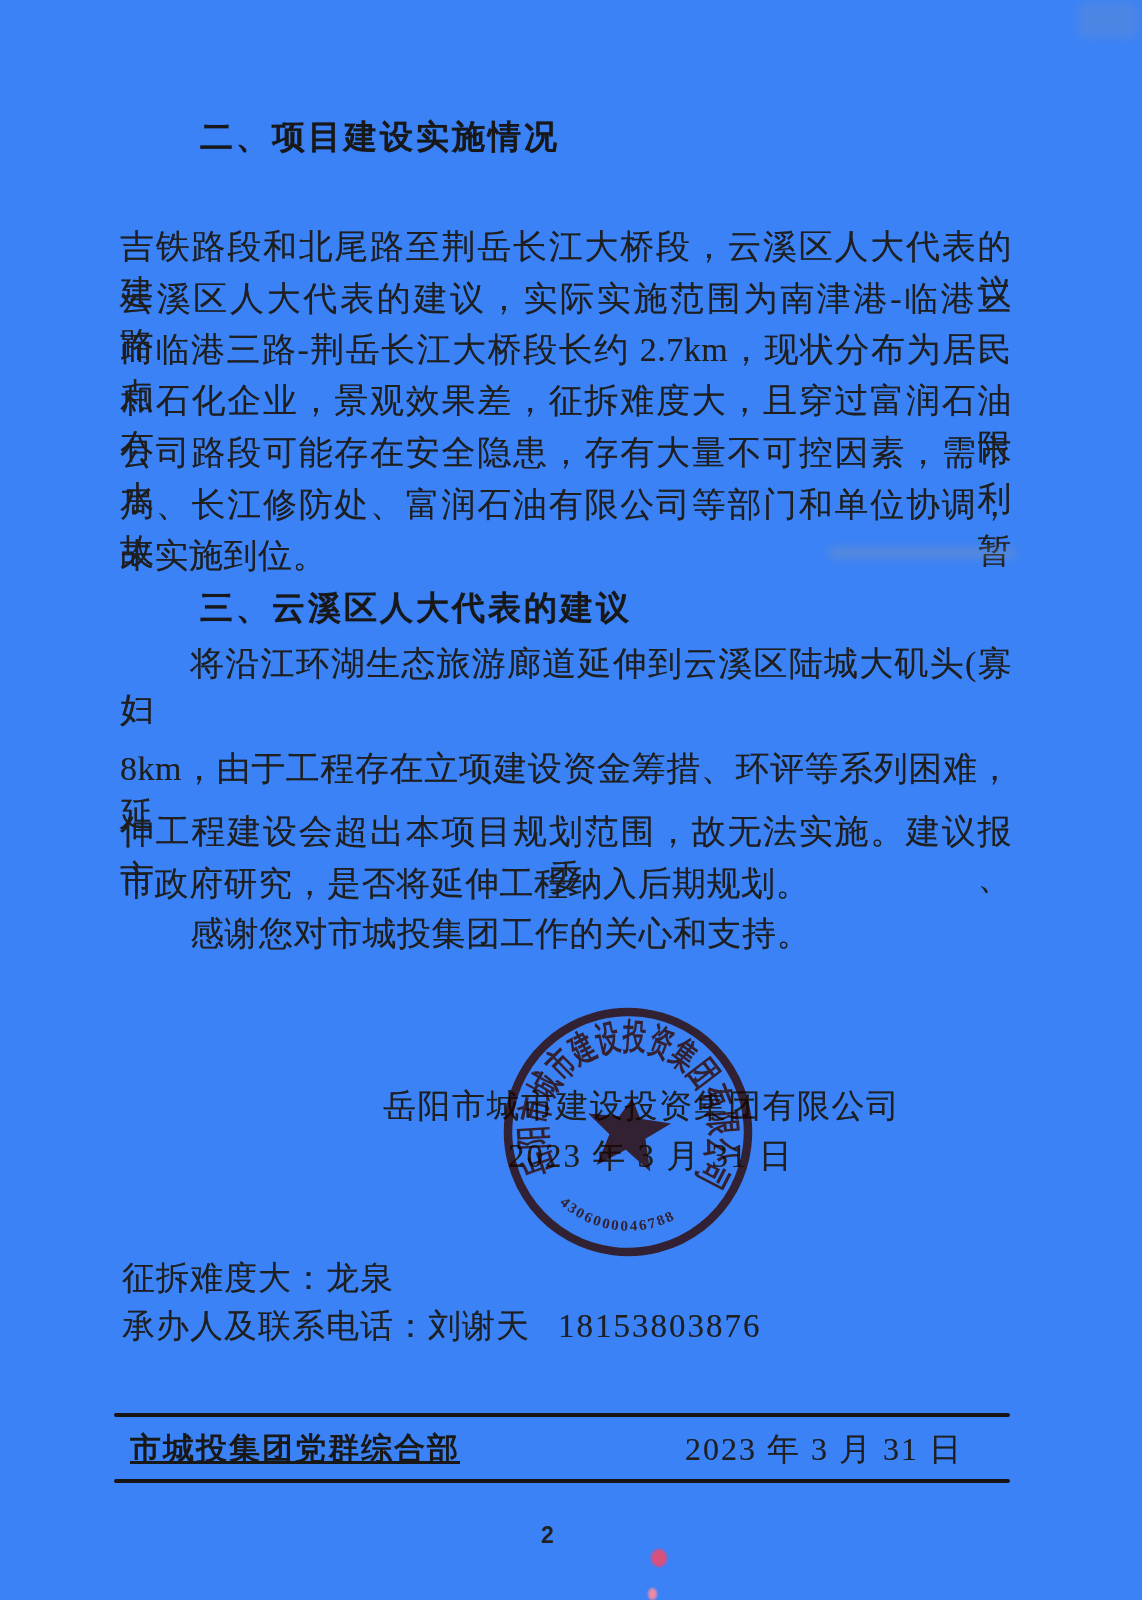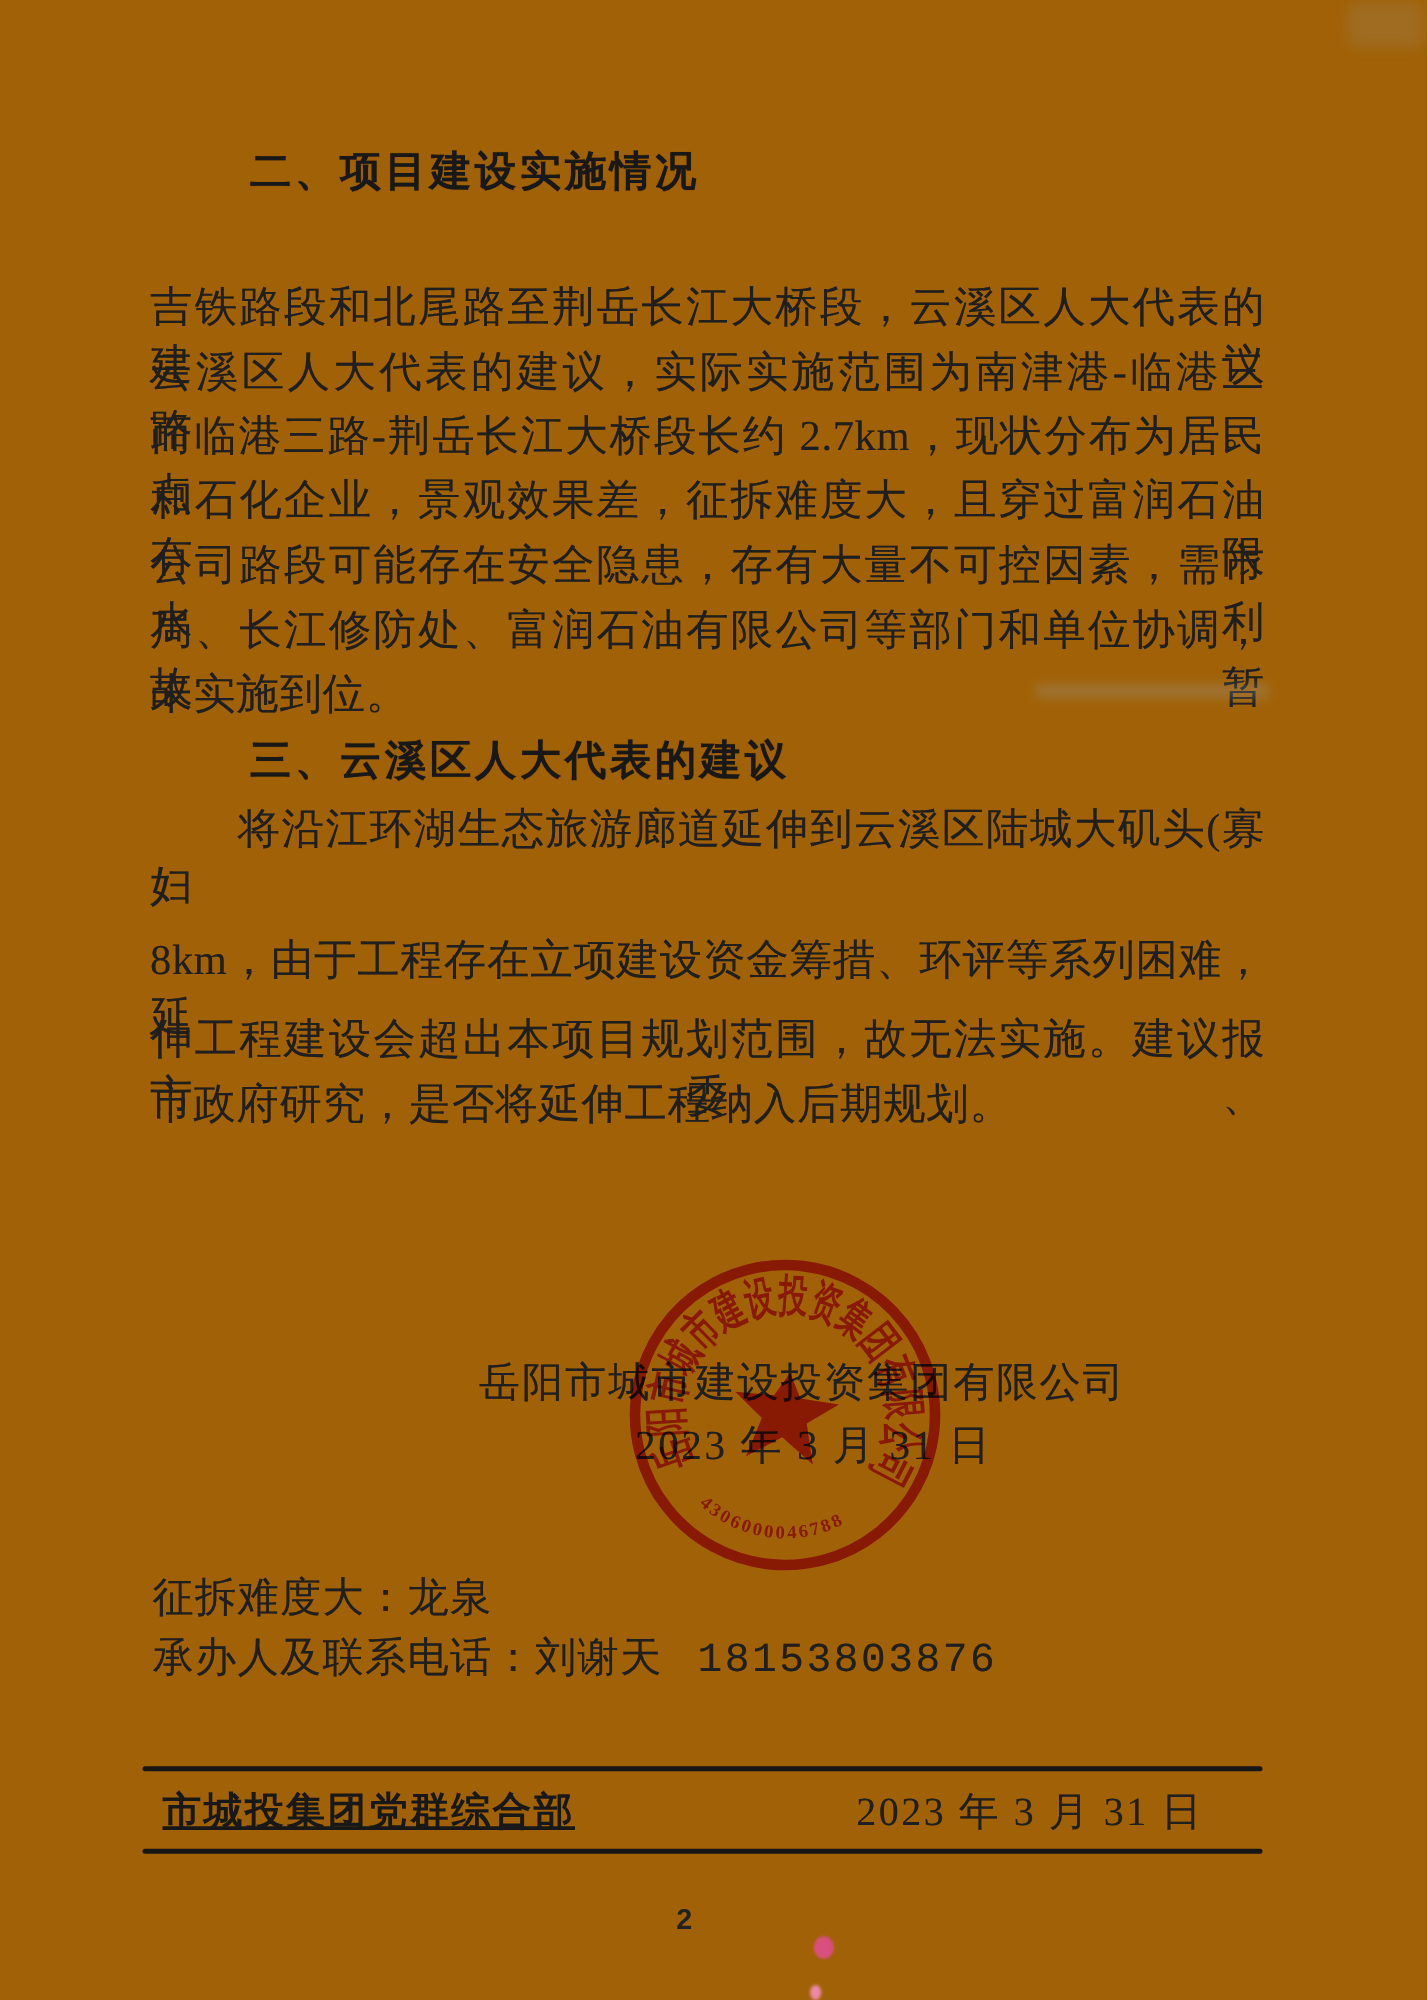--- a/index.html
+++ b/index.html
@@ -1,20 +1,20 @@
 <!DOCTYPE html>
 <html><head>
 <meta charset="utf-8">
 <style>
   html,body { margin:0; padding:0; background:#ffffff; }
   .page {
     position:relative;
     width:1142px; height:1600px;
     margin:0 auto;
-    background:#a16207;
+    background:#3b82f6;
     overflow:hidden;
     font-family:"Liberation Serif","DejaVu Serif",serif;
     color:#1f1f1f;
   }
   
   .heading {
     position:absolute; left:200px;
     margin:0;
     font-family:"Liberation Sans","DejaVu Sans",sans-serif;
     font-weight:bold;
@@ -42,21 +42,21 @@
   .sig-date {
     position:absolute; left:508px; top:1134px;
     font-size:33px; letter-spacing:2px; white-space:nowrap;
     text-shadow:0 0 .5px rgba(0,0,0,.35);
   }
   .contact {
     position:absolute; left:122px;
     font-size:33px; letter-spacing:1px; white-space:nowrap;
     text-shadow:0 0 .5px rgba(0,0,0,.35);
   }
-  .contact .phone { margin-left:28px; letter-spacing:2px;font-family:Liberation Mono, monospace; }
+  .contact .phone { margin-left:28px; letter-spacing:2px; }
   .rule {
     position:absolute; left:114px; width:896px; height:4px;
     background:#161616; border-radius:2px;
   }
   .footer-dept {
     position:absolute; left:130px; top:1428px;
     font-family:"Liberation Sans","DejaVu Sans",sans-serif;
     font-weight:bold; font-size:31px; letter-spacing:2px;
     color:#181818; white-space:nowrap;text-decoration:underline;
   }
@@ -107,20 +107,21 @@
   <div class="line just" style="top:430px">公司路段可能存在安全隐患，存有大量不可控因素，需市水利</div>
   <div class="line just" style="top:482px">局、长江修防处、富润石油有限公司等部门和单位协调，故暂</div>
   <div class="line" style="top:533px">未实施到位。</div>
 
   <h2 class="heading" style="top:585px">三、云溪区人大代表的建议</h2>
 
   <div class="line just ind" style="top:641px">将沿江环湖生态旅游廊道延伸到云溪区陆城大矶头(寡妇</div>
   <div class="line just" style="top:746px">8km，由于工程存在立项建设资金筹措、环评等系列困难，延</div>
   <div class="line just" style="top:809px">伸工程建设会超出本项目规划范围，故无法实施。建议报市委、</div>
   <div class="line" style="top:861px">市政府研究，是否将延伸工程纳入后期规划。</div>
+  <div class="line ind" style="top:911px">感谢您对市城投集团工作的关心和支持。</div>
 
   <div class="sig-company">岳阳市城市建设投资集团有限公司</div>
   <div class="sig-date">2023 年 3 月 31 日</div>
 
   <svg class="seal" viewBox="0 0 262 262" xmlns="http://www.w3.org/2000/svg" xmlns:xlink="http://www.w3.org/1999/xlink">
     <defs>
       <path id="ringPath" d="M 62.8,178 A 83,83 0 1 1 199.2,178" fill="none"></path>
       <path id="numPath" d="M 70,209 A 100,100 0 0 0 192,209" fill="none"></path>
     </defs>
     <g transform="rotate(7 131 131)">

